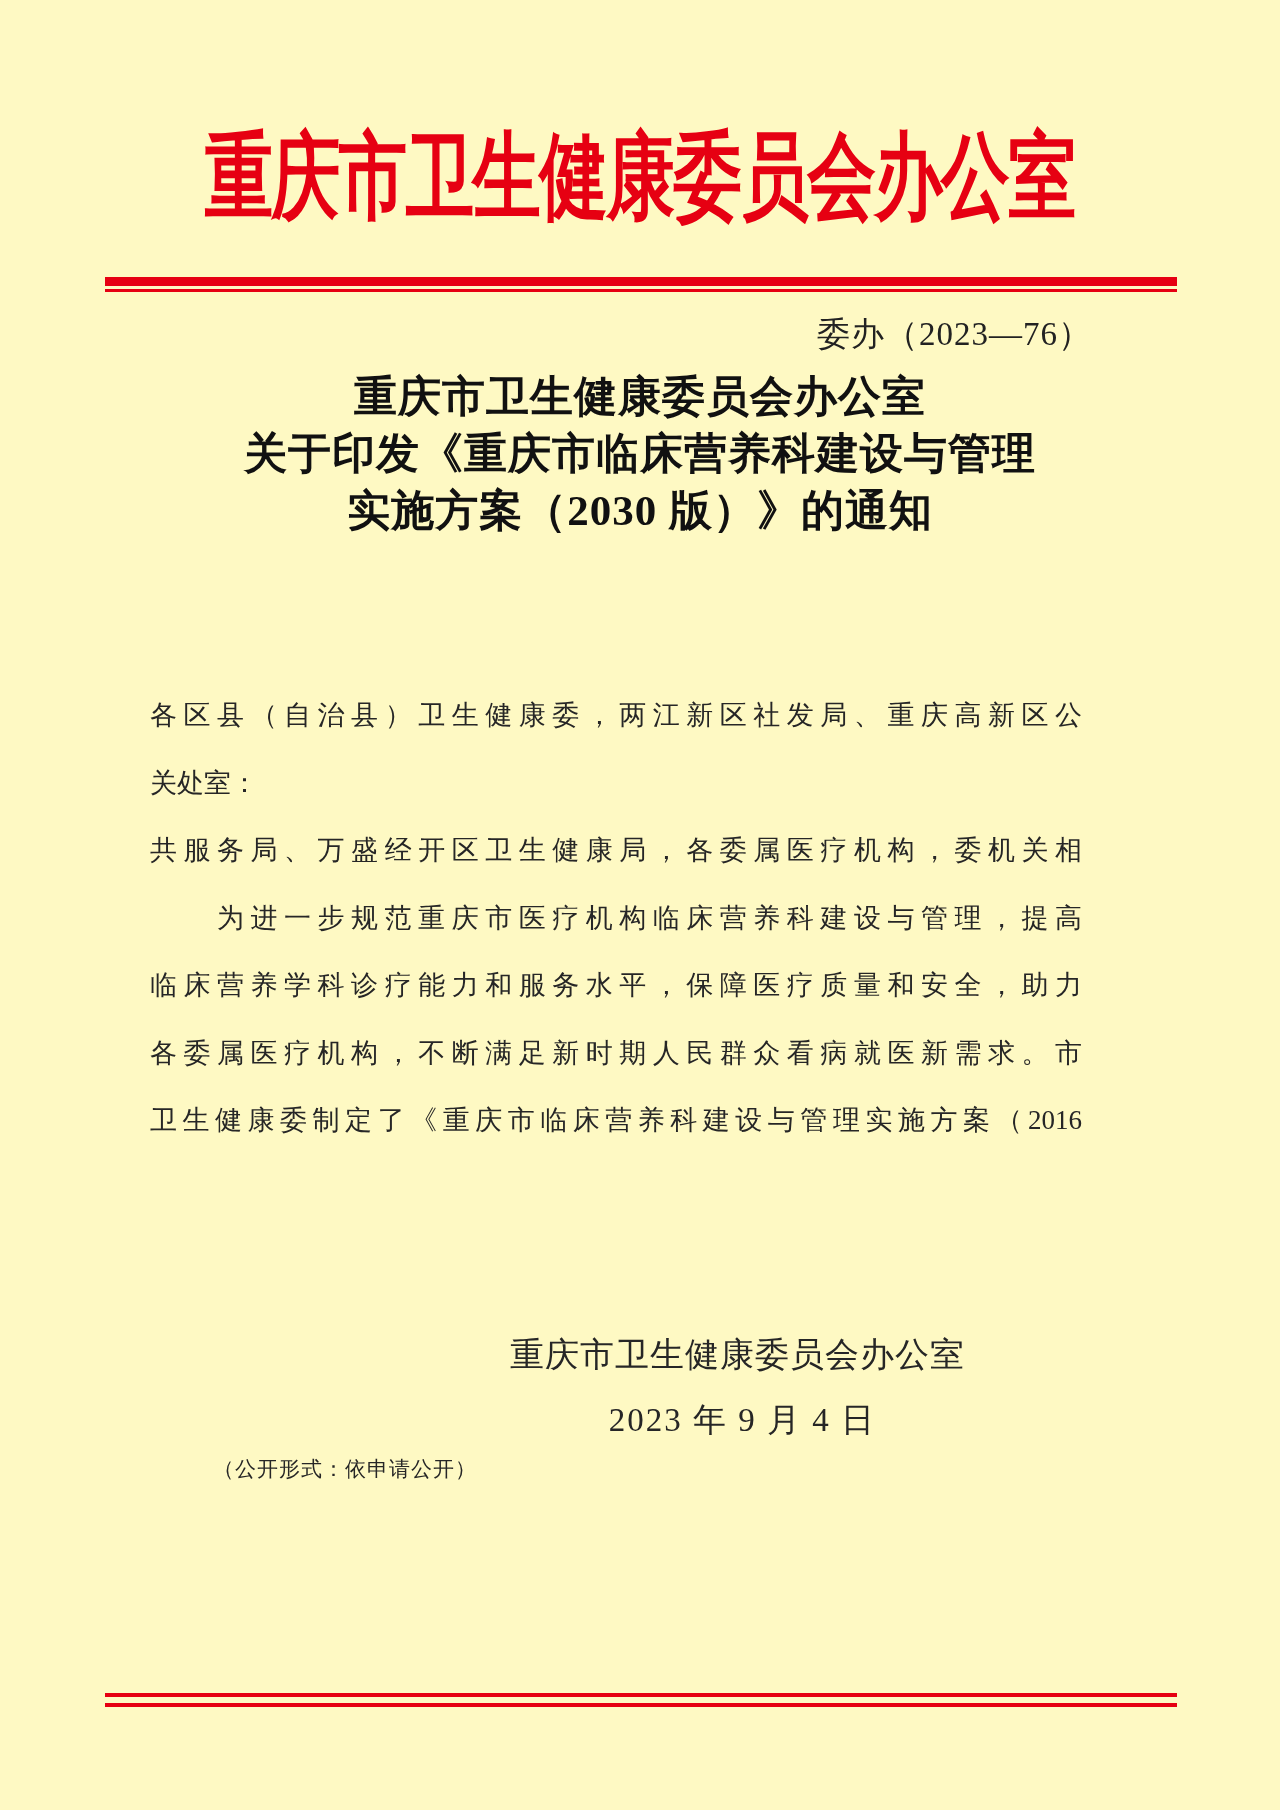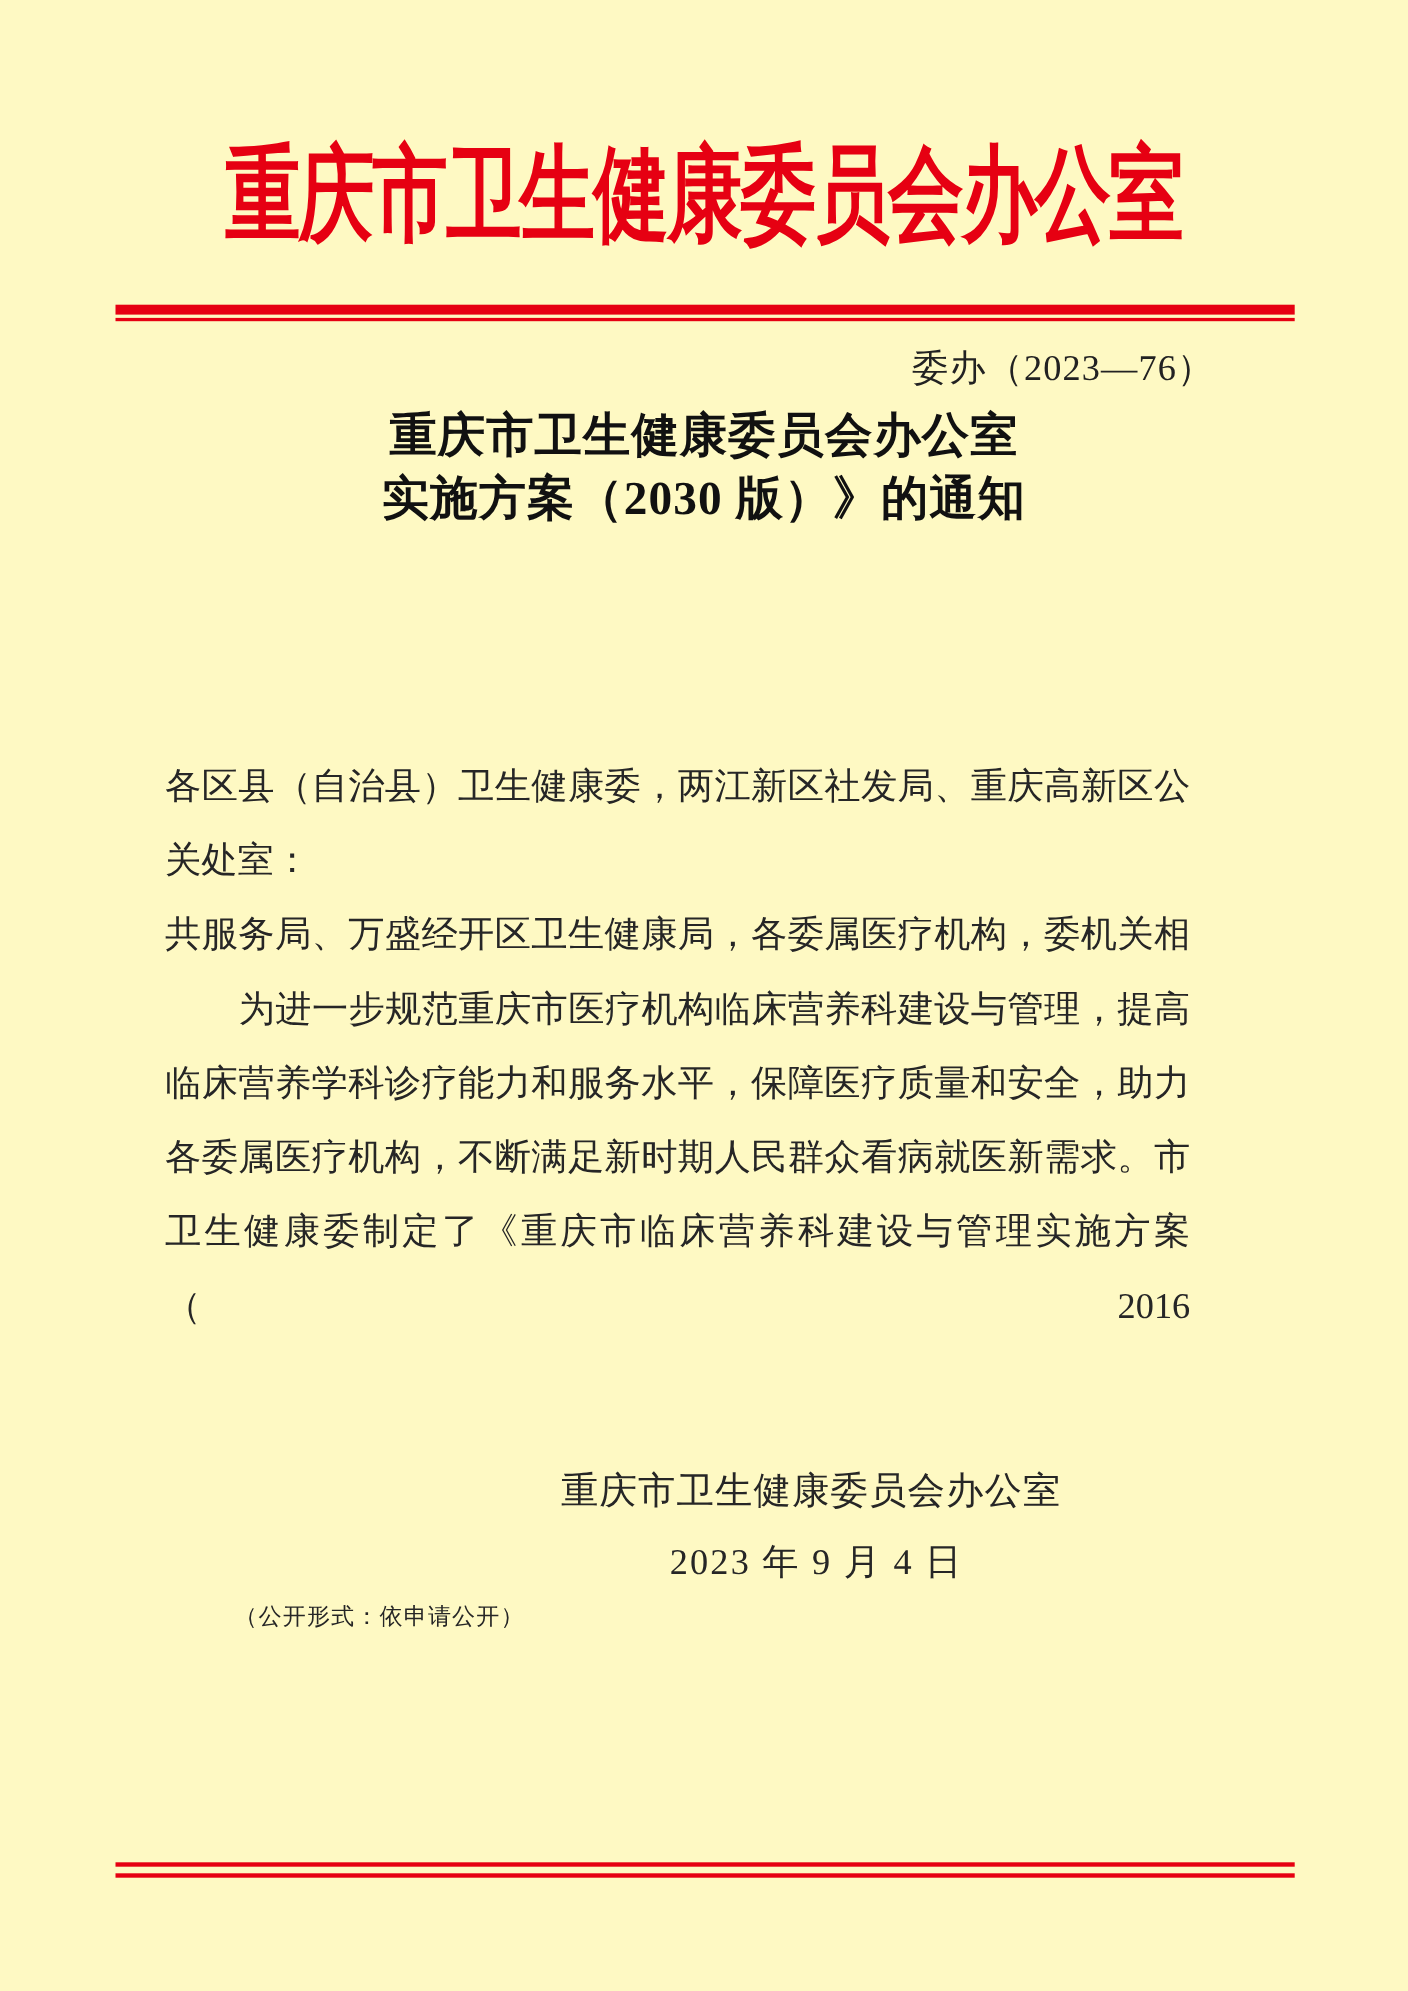--- a/index.html
+++ b/index.html
@@ -29,21 +29,21 @@
     line-height: 130px;
   }
 
   .rule-top { position: absolute; top: 277px; left: 105px; right: 103px; }
   .rule-top .thick { height: 9px; background: #e60012; }
   .rule-top .gap   { height: 3px; }
   .rule-top .thin  { height: 3px; background: #e60012; }
 
   .doc-no {
     position: absolute;
-    top: 312px; right: 176px;
+    top: 312px; right: 188px;
     font-size: 33px;
     color: #222;
     letter-spacing: 1px;
   }
 
   .title {
     position: absolute;
     top: 368px; left: 0;
     width: 100%;
     text-align: center;
@@ -51,21 +51,21 @@
     font-weight: bold;
     color: #111;
     line-height: 57px;
     letter-spacing: 1px;
   }
 
   .body-text {
     position: absolute;
     top: 682px; left: 150px;
     width: 932px;
-    font-size: 33px;
+    font-size: 27px;
     line-height: 67.5px;
     color: #262626;
   }
   .line { white-space: nowrap; }
   .line.just {
     white-space: normal;
     text-align: justify;
     text-align-last: justify;
     text-justify: inter-character;
   }
@@ -109,20 +109,21 @@
   <div class="rule-top">
     <div class="thick"></div>
     <div class="gap"></div>
     <div class="thin"></div>
   </div>
 
   <div class="doc-no">委办（2023—76）</div>
 
   <div class="title">
     <div>重庆市卫生健康委员会办公室</div>
+    <div>关于印发《重庆市临床营养科建设与管理</div>
     <div>实施方案（2030 版）》的通知</div>
   </div>
 
   <div class="body-text">
     <div class="line just">各区县（自治县）卫生健康委，两江新区社发局、重庆高新区公</div>
     <div class="line">关处室：</div>
     <div class="line just">共服务局、万盛经开区卫生健康局，各委属医疗机构，委机关相</div>
     <div class="line just indent">为进一步规范重庆市医疗机构临床营养科建设与管理，提高</div>
     <div class="line just">临床营养学科诊疗能力和服务水平，保障医疗质量和安全，助力</div>
     <div class="line just">各委属医疗机构，不断满足新时期人民群众看病就医新需求。市</div>

